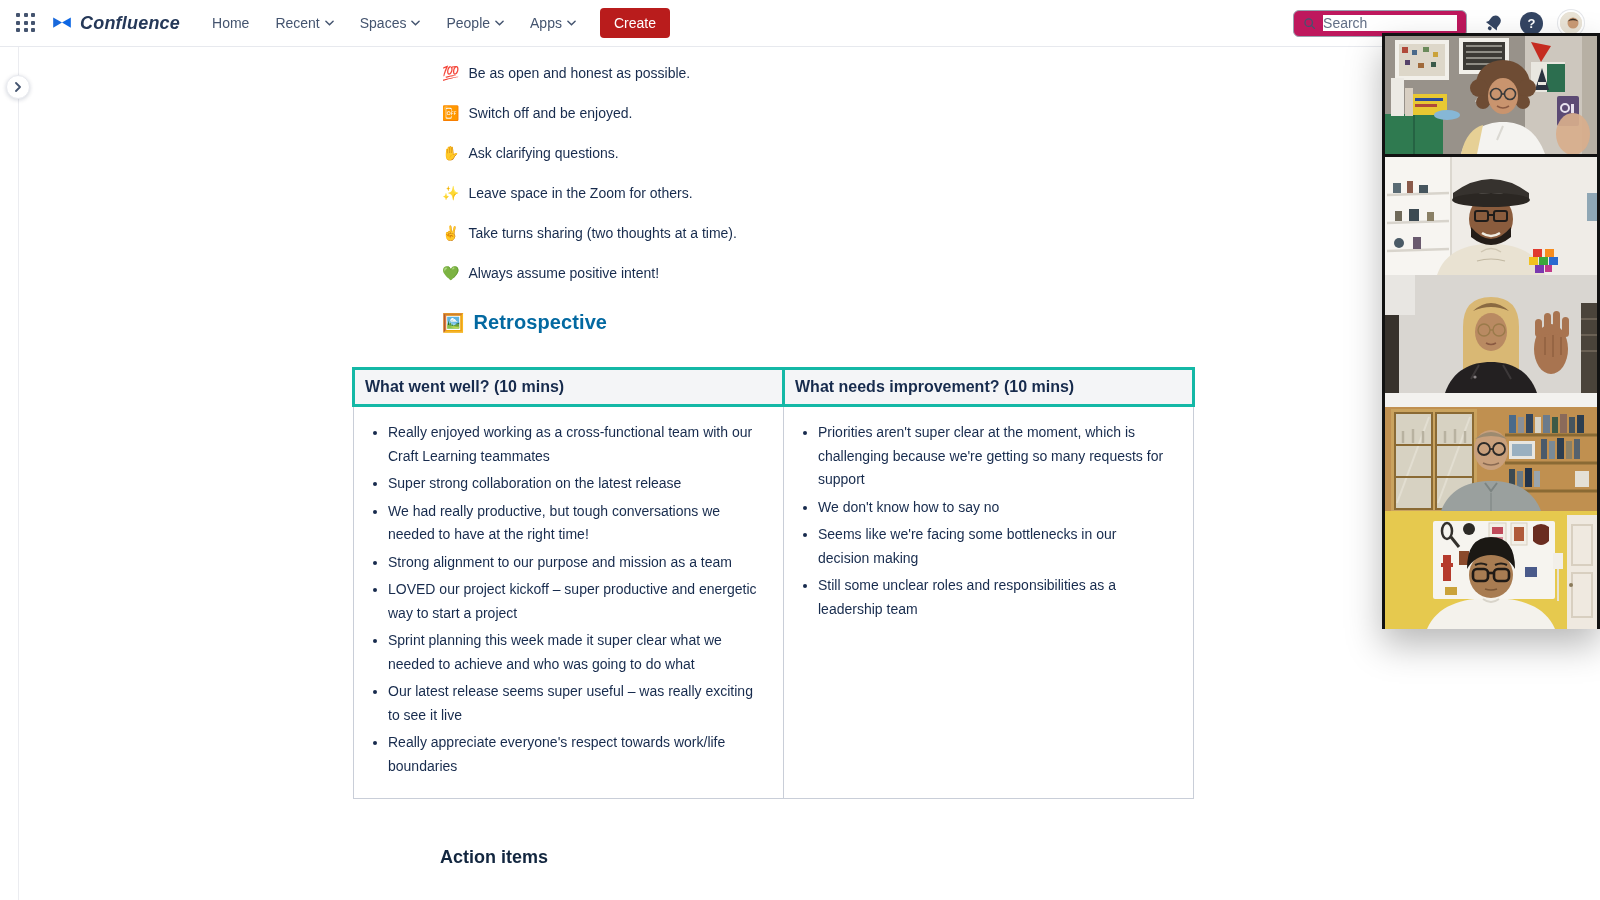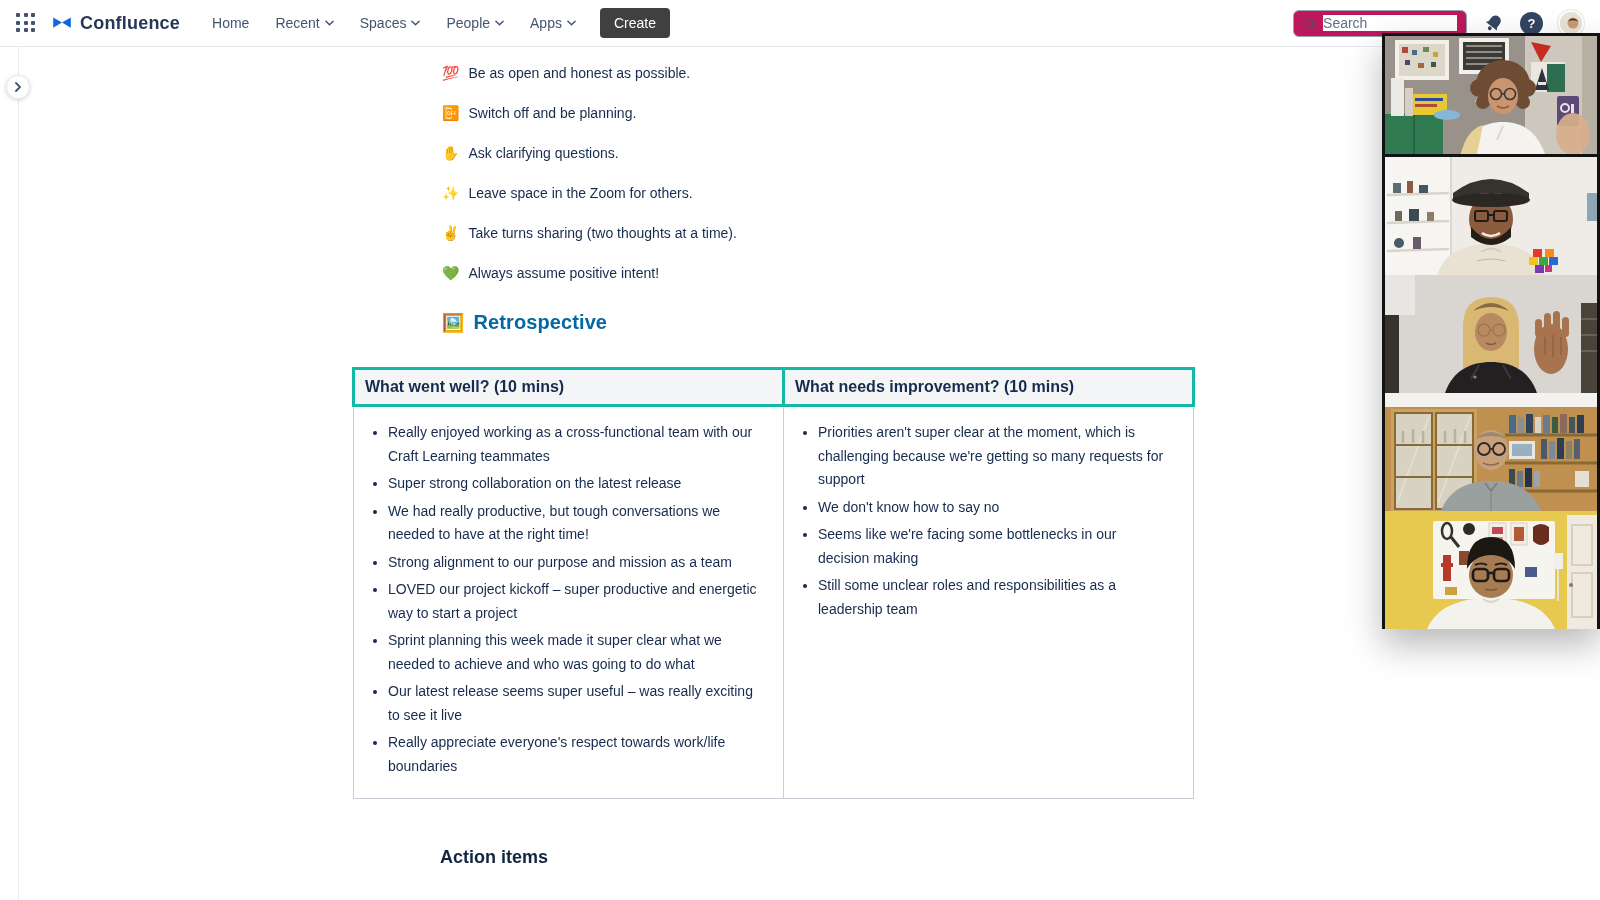--- a/index.html
+++ b/index.html
@@ -6,26 +6,26 @@
   html,body { width:1600px; height:900px; overflow:hidden; background:#fff;
     font-family:"Liberation Sans","DejaVu Sans",sans-serif; color:#172B4D; }
 
   
   .topnav { position:fixed; top:0; left:0; width:1600px; height:47px; background:#fff;
     border-bottom:1px solid #E7E9EE; display:flex; align-items:center; padding:0 16px; z-index:5; }
   .nav-left { display:flex; align-items:center; }
   .appgrid { width:20px; height:20px; display:grid; grid-template-columns:repeat(3,1fr); gap:2.5px; margin-right:14px; cursor:pointer; }
   .appgrid span { width:4px; height:4px; border-radius:1px; background:#44546F; }
   .brand { display:flex; align-items:center; gap:6px; margin-right:22px; cursor:pointer; }
-  .brand-name { font-size:18px; font-weight:600; color:#253858; letter-spacing:.2px; }
+  .brand-name { font-size:18px; font-weight:600; color:#253858; letter-spacing:.2px;font-style:italic; }
   .menu { display:flex; align-items:center; gap:6px; }
   .menu-item { display:flex; align-items:center; gap:5px; padding:7px 10px; border-radius:4px;
     font-size:14px; font-weight:500; color:#44546F; cursor:pointer; }
   .chev { width:9px; height:6px; }
-  .create-btn { margin-left:14px; background:#404040; color:#fff; border:none; border-radius:4px;
+  .create-btn { margin-left:14px; background:#b91c1c; color:#fff; border:none; border-radius:4px;
     padding:7px 14px; font-size:14px; font-weight:500; font-family:inherit; cursor:pointer; }
   .nav-right { margin-left:auto; display:flex; align-items:center; gap:15px; }
   .searchbox { display:flex; align-items:center; gap:7px; width:174px; height:27px;
     border:1.5px solid #9AA3B0; border-radius:6px; padding:0 9px; background:#be185d; }
   .searchbox input { border:none; outline:none; width:100%; font-size:14px; color:#172B4D; font-family:inherit; }
   .searchbox input::placeholder { color:#626F86; }
   .icon-btn { display:flex; align-items:center; justify-content:center; cursor:pointer; background:none; border:none; padding:0; }
   .help-circle { width:23px; height:23px; border-radius:50%; background:#344563; color:#fff;
     font-size:13px; font-weight:700; display:flex; align-items:center; justify-content:center; }
   .avatar { width:26px; height:26px; border-radius:50%; overflow:hidden; border:2px solid #fff;
@@ -155,21 +155,21 @@
   </svg>
 </button>
 
 <main class="main">
 
   <section class="guidelines">
     <p class="guideline">
       <span class="emoji">💯</span><span>Be as open and honest as possible.</span>
     </p>
     <p class="guideline">
-      <span class="emoji">📴</span><span>Switch off and be planning.</span>
+      <span class="emoji">📴</span><span>Switch off and be enjoyed.</span>
     </p>
     <p class="guideline">
       <span class="emoji">✋</span><span>Ask clarifying questions.</span>
     </p>
     <p class="guideline">
       <span class="emoji">✨</span><span>Leave space in the Zoom for others.</span>
     </p>
     <p class="guideline">
       <span class="emoji">✌️</span><span>Take turns sharing (two thoughts at a time).</span>
     </p>

